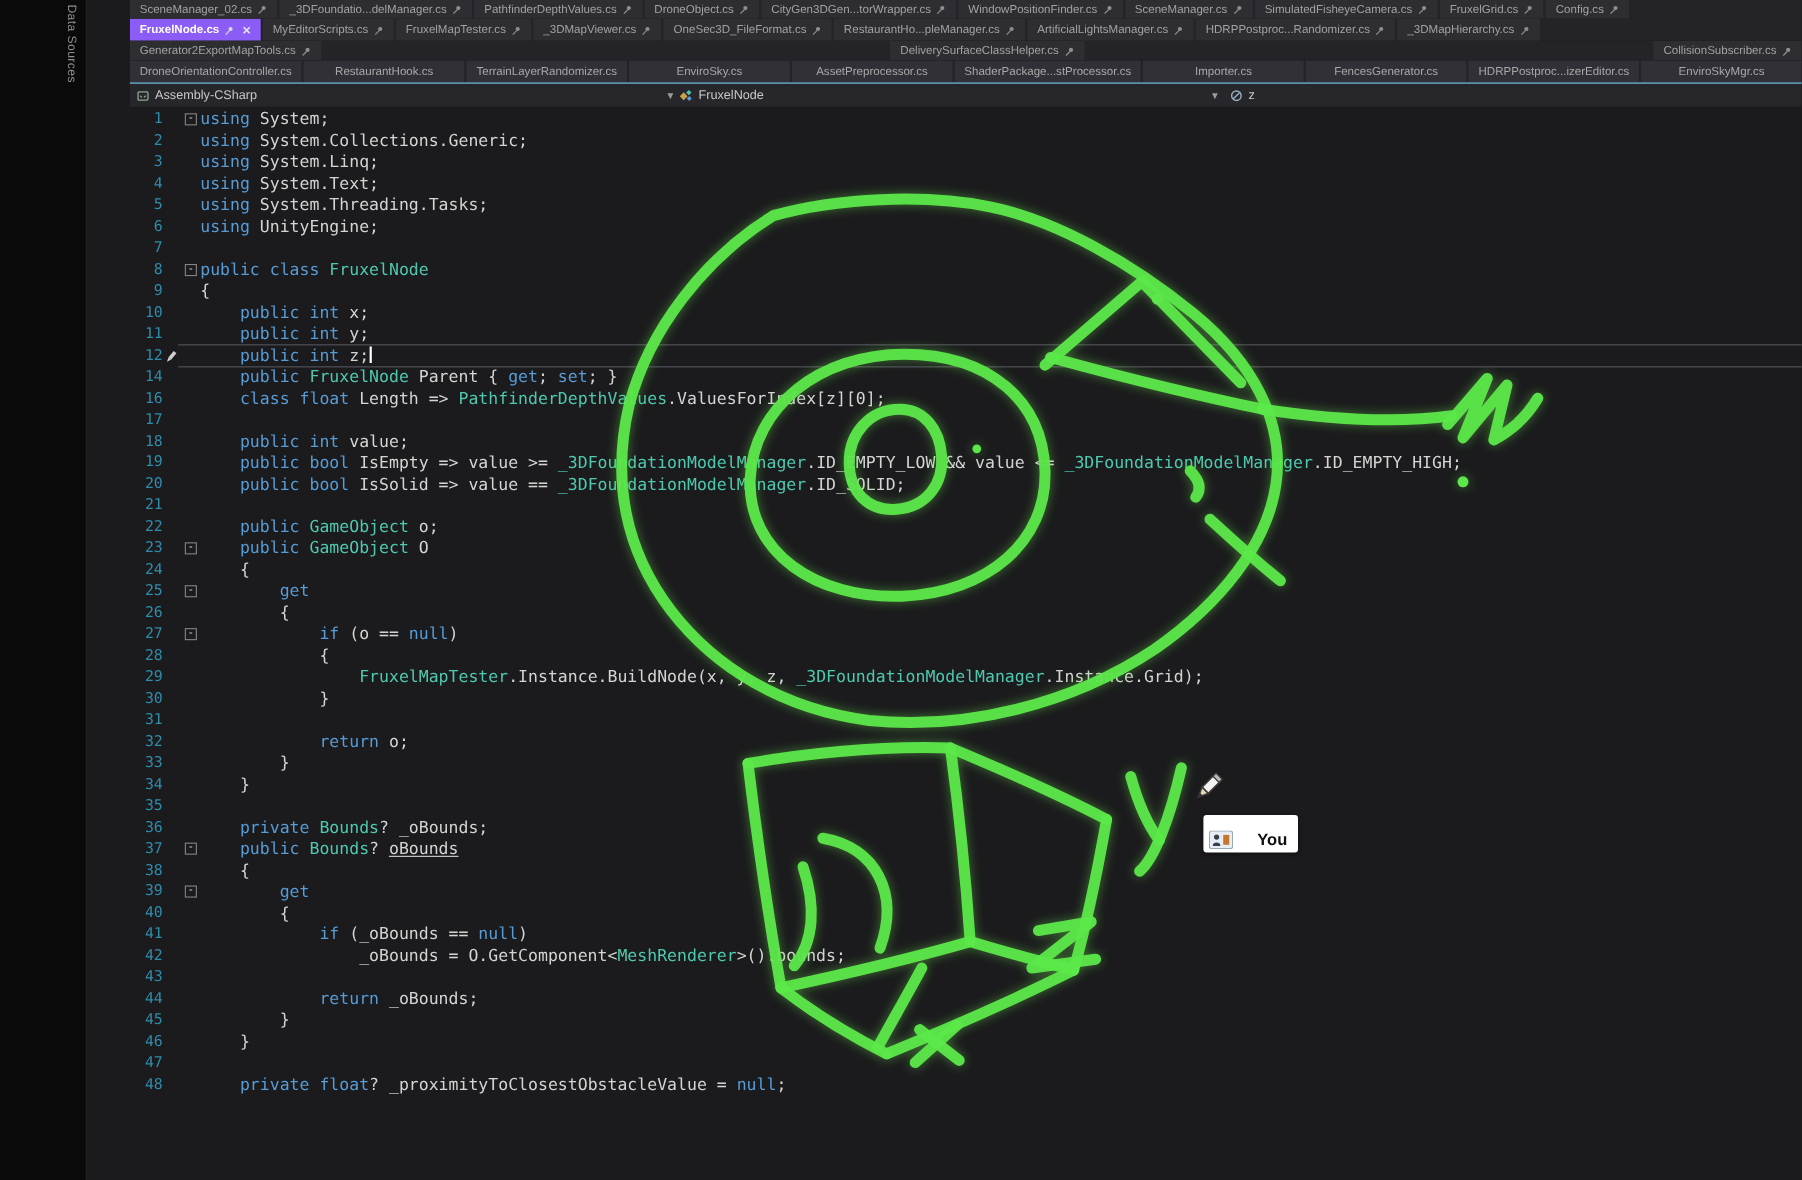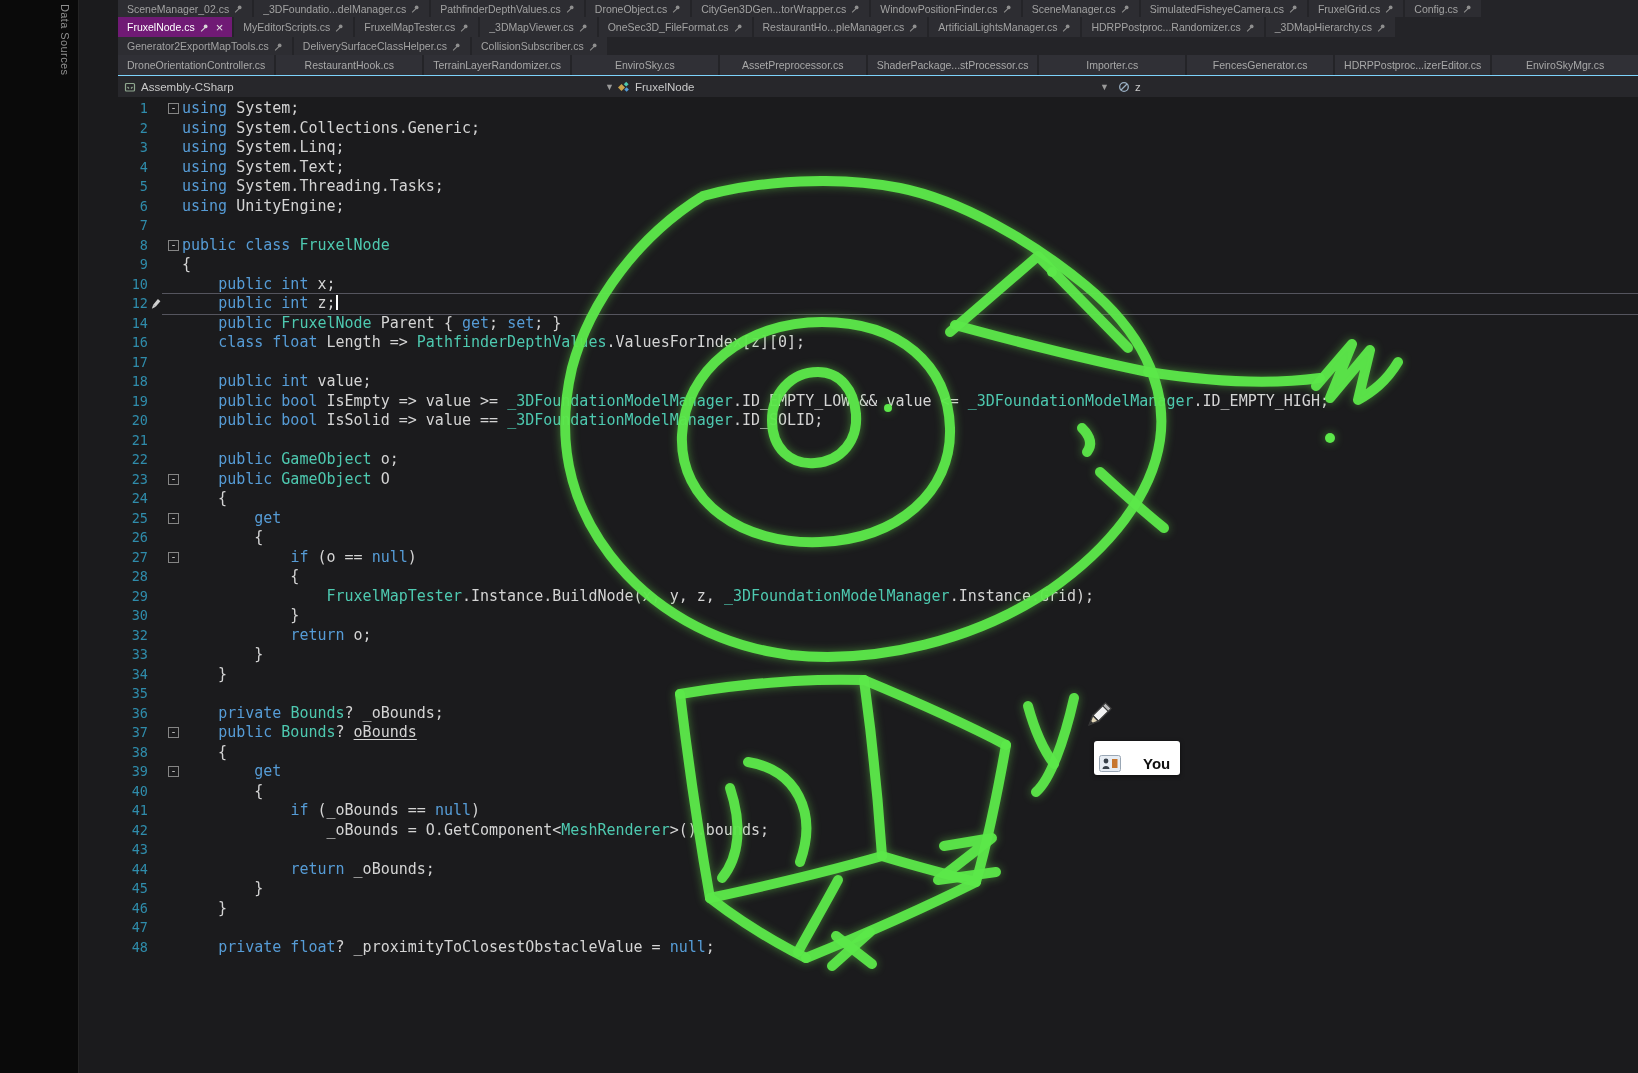--- a/index.html
+++ b/index.html
@@ -11,25 +11,25 @@
   
   .rail{position:absolute;left:0;top:0;bottom:0;width:78px;background:#0a0a0a;border-right:1px solid #242424;z-index:2;}
   .vtab{position:absolute;top:4px;right:7px;writing-mode:vertical-rl;font-size:11px;color:#8f8f8f;letter-spacing:.4px;}
 
   .main{position:absolute;left:78px;top:0;right:0;bottom:0;background:#1b1b1d;padding-left:40px;}
 
   
   .tabrow{display:flex;gap:2px;background:#242428;align-items:stretch;overflow:hidden;}
   .r0{height:17px;}
   .r1{height:20px;}
-  .r2{height:18px;}
+  .r2{height:18px;justify-content:space-between;}
   .r3{height:20px;}
   .tab{display:flex;align-items:center;gap:5px;padding:0 9px;background:#2d2d32;color:#a2a2a2;font-size:10.5px;white-space:nowrap;flex:none;}
   .r3 .tab{flex:1;justify-content:center;background:#303036;color:#a8a8a8;}
-  .tab.active{background:#701a75;color:#ffffff;}
+  .tab.active{background:#8b5cf6;color:#ffffff;font-weight:bold;}
   .pin{color:#8f8f8f;flex:none;}
   .tab.active .pin{color:#d8d8d8;}
   .closex{color:#e6e6e6;font-size:13px;line-height:1;margin-left:2px;cursor:default;}
 
   
   .navbar{position:relative;height:22px;background:#27272b;border-top:1px solid #7dd3fc;font-size:11.5px;color:#c8c8c8;}
   .nav-item{position:absolute;top:0;height:22px;display:flex;align-items:center;gap:5px;white-space:nowrap;}
   .np{left:6px;} .c1{left:487px;color:#9a9a9a;font-size:9px;} .nt{left:500px;} .c2{left:982px;color:#9a9a9a;font-size:9px;} .nm{left:1000px;}
 
   
@@ -290,20 +290,21 @@
       <div class="cline"><span class="lnum">1</span><span class="fold"><span class="foldbox">-</span></span><span class="ctext"><span class="kw">using</span><span class="pl"> System;</span></span></div>
       <div class="cline"><span class="lnum">2</span><span class="fold"></span><span class="ctext"><span class="kw">using</span><span class="pl"> System.Collections.Generic;</span></span></div>
       <div class="cline"><span class="lnum">3</span><span class="fold"></span><span class="ctext"><span class="kw">using</span><span class="pl"> System.Linq;</span></span></div>
       <div class="cline"><span class="lnum">4</span><span class="fold"></span><span class="ctext"><span class="kw">using</span><span class="pl"> System.Text;</span></span></div>
       <div class="cline"><span class="lnum">5</span><span class="fold"></span><span class="ctext"><span class="kw">using</span><span class="pl"> System.Threading.Tasks;</span></span></div>
       <div class="cline"><span class="lnum">6</span><span class="fold"></span><span class="ctext"><span class="kw">using</span><span class="pl"> UnityEngine;</span></span></div>
       <div class="cline"><span class="lnum">7</span><span class="fold"></span><span class="ctext"></span></div>
       <div class="cline"><span class="lnum">8</span><span class="fold"><span class="foldbox">-</span></span><span class="ctext"><span class="kw">public class </span><span class="type">FruxelNode</span></span></div>
       <div class="cline"><span class="lnum">9</span><span class="fold"></span><span class="ctext"><span class="pl">{</span></span></div>
       <div class="cline"><span class="lnum">10</span><span class="fold"></span><span class="ctext"><span class="pl">    </span><span class="kw">public int</span><span class="pl"> x;</span></span></div>
+      <div class="cline"><span class="lnum">11</span><span class="fold"></span><span class="ctext"><span class="pl">    </span><span class="kw">public int</span><span class="pl"> y;</span></span></div>
       <div class="cline current"><span class="lnum">12</span><span class="gmark"><svg width="13" height="13" viewBox="0 0 16 16">
             <g transform="rotate(40 8 8)">
               <rect x="6" y="1" width="4" height="9" fill="#cfcfcf"></rect>
               <polygon points="6,10 10,10 8,15" fill="#cfcfcf"></polygon>
             </g>
           </svg></span><span class="fold"></span><span class="ctext"><span class="pl">    </span><span class="kw">public int</span><span class="pl"> z;</span><span class="caret"></span></span></div>
       <div class="cline"><span class="lnum">14</span><span class="fold"></span><span class="ctext"><span class="pl">    </span><span class="kw">public </span><span class="type">FruxelNode</span><span class="pl"> Parent { </span><span class="kw">get</span><span class="pl">; </span><span class="kw">set</span><span class="pl">; }</span></span></div>
       <div class="cline"><span class="lnum">16</span><span class="fold"></span><span class="ctext"><span class="pl">    </span><span class="kw">class float</span><span class="pl"> Length =&gt; </span><span class="type">PathfinderDepthValues</span><span class="pl">.ValuesForIndex[z][0];</span></span></div>
       <div class="cline"><span class="lnum">17</span><span class="fold"></span><span class="ctext"></span></div>
       <div class="cline"><span class="lnum">18</span><span class="fold"></span><span class="ctext"><span class="pl">    </span><span class="kw">public int</span><span class="pl"> value;</span></span></div>
@@ -312,20 +313,21 @@
       <div class="cline"><span class="lnum">21</span><span class="fold"></span><span class="ctext"></span></div>
       <div class="cline"><span class="lnum">22</span><span class="fold"></span><span class="ctext"><span class="pl">    </span><span class="kw">public </span><span class="type">GameObject</span><span class="pl"> o;</span></span></div>
       <div class="cline"><span class="lnum">23</span><span class="fold"><span class="foldbox">-</span></span><span class="ctext"><span class="pl">    </span><span class="kw">public </span><span class="type">GameObject</span><span class="pl"> O</span></span></div>
       <div class="cline"><span class="lnum">24</span><span class="fold"></span><span class="ctext"><span class="pl">    {</span></span></div>
       <div class="cline"><span class="lnum">25</span><span class="fold"><span class="foldbox">-</span></span><span class="ctext"><span class="pl">        </span><span class="kw">get</span></span></div>
       <div class="cline"><span class="lnum">26</span><span class="fold"></span><span class="ctext"><span class="pl">        {</span></span></div>
       <div class="cline"><span class="lnum">27</span><span class="fold"><span class="foldbox">-</span></span><span class="ctext"><span class="pl">            </span><span class="kw">if</span><span class="pl"> (o == </span><span class="kw">null</span><span class="pl">)</span></span></div>
       <div class="cline"><span class="lnum">28</span><span class="fold"></span><span class="ctext"><span class="pl">            {</span></span></div>
       <div class="cline"><span class="lnum">29</span><span class="fold"></span><span class="ctext"><span class="pl">                </span><span class="type">FruxelMapTester</span><span class="pl">.Instance.BuildNode(x, y, z, </span><span class="type">_3DFoundationModelManager</span><span class="pl">.Instance.Grid);</span></span></div>
       <div class="cline"><span class="lnum">30</span><span class="fold"></span><span class="ctext"><span class="pl">            }</span></span></div>
+      <div class="cline"><span class="lnum">31</span><span class="fold"></span><span class="ctext"></span></div>
       <div class="cline"><span class="lnum">32</span><span class="fold"></span><span class="ctext"><span class="pl">            </span><span class="kw">return</span><span class="pl"> o;</span></span></div>
       <div class="cline"><span class="lnum">33</span><span class="fold"></span><span class="ctext"><span class="pl">        }</span></span></div>
       <div class="cline"><span class="lnum">34</span><span class="fold"></span><span class="ctext"><span class="pl">    }</span></span></div>
       <div class="cline"><span class="lnum">35</span><span class="fold"></span><span class="ctext"></span></div>
       <div class="cline"><span class="lnum">36</span><span class="fold"></span><span class="ctext"><span class="pl">    </span><span class="kw">private </span><span class="type">Bounds</span><span class="pl">? _oBounds;</span></span></div>
       <div class="cline"><span class="lnum">37</span><span class="fold"><span class="foldbox">-</span></span><span class="ctext"><span class="pl">    </span><span class="kw">public </span><span class="type">Bounds</span><span class="pl">? </span><span class="un">oBounds</span></span></div>
       <div class="cline"><span class="lnum">38</span><span class="fold"></span><span class="ctext"><span class="pl">    {</span></span></div>
       <div class="cline"><span class="lnum">39</span><span class="fold"><span class="foldbox">-</span></span><span class="ctext"><span class="pl">        </span><span class="kw">get</span></span></div>
       <div class="cline"><span class="lnum">40</span><span class="fold"></span><span class="ctext"><span class="pl">        {</span></span></div>
       <div class="cline"><span class="lnum">41</span><span class="fold"></span><span class="ctext"><span class="pl">            </span><span class="kw">if</span><span class="pl"> (_oBounds == </span><span class="kw">null</span><span class="pl">)</span></span></div>

